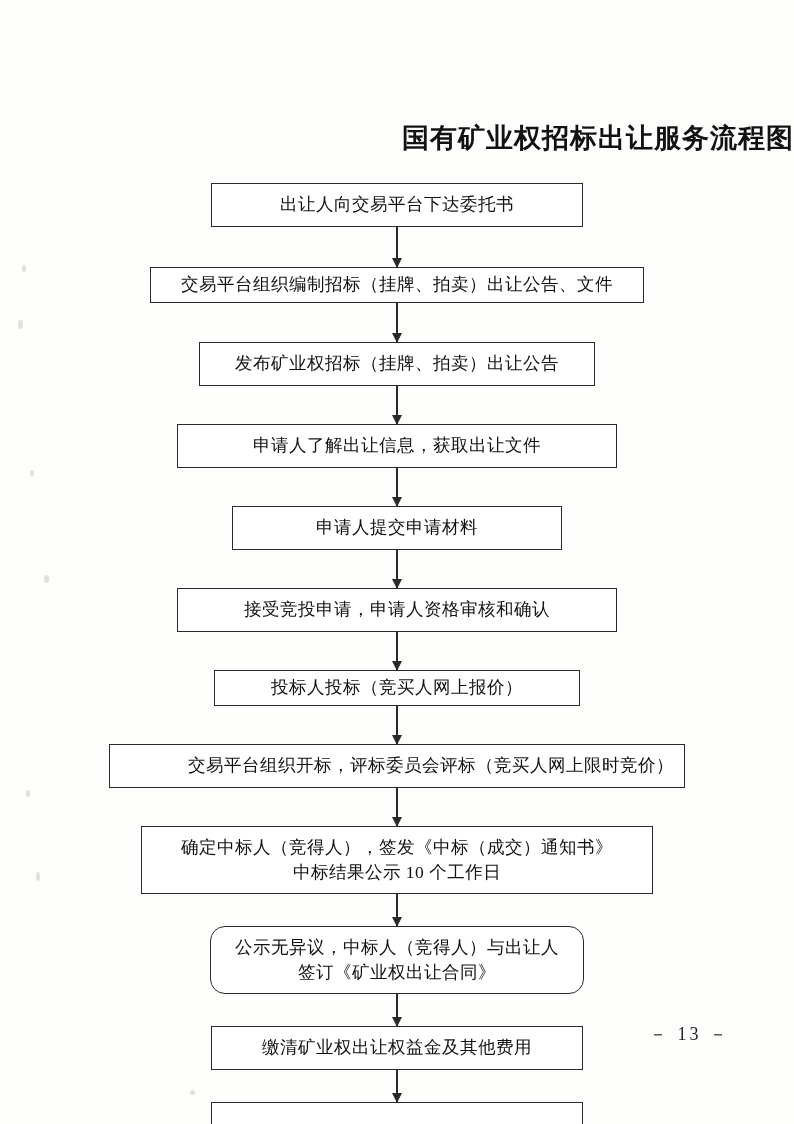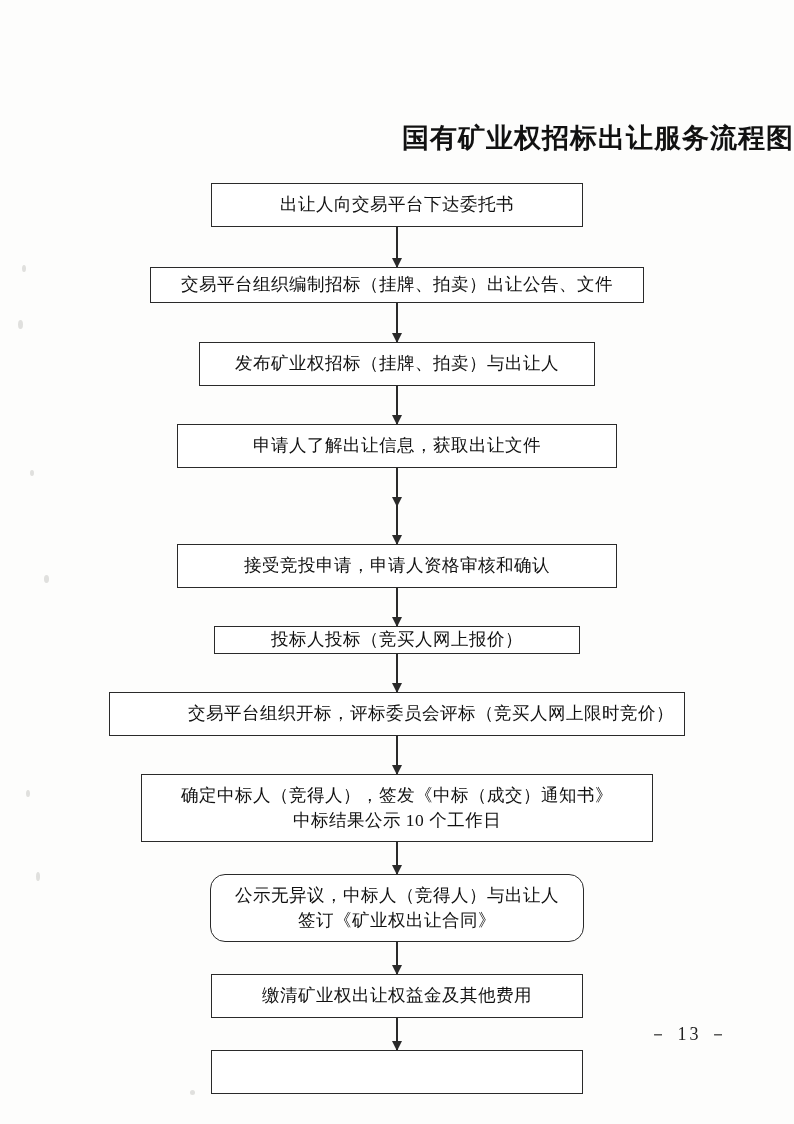--- a/index.html
+++ b/index.html
@@ -116,37 +116,40 @@
       <span class="txt">出让人向交易平台下达委托书</span>
     </div>
     <div class="arrow" style="height:40px;"></div>
 
     <div class="step" style="width:494px;height:36px;">
       <span class="txt">交易平台组织编制招标（挂牌、拍卖）出让公告、文件</span>
     </div>
     <div class="arrow" style="height:39px;"></div>
 
     <div class="step" style="width:396px;height:44px;">
-      <span class="txt">发布矿业权招标（挂牌、拍卖）与出让人</span>
+      <span class="txt">发布矿业权招标（挂牌、拍卖）出让公告</span>
     </div>
     <div class="arrow" style="height:38px;"></div>
 
     <div class="step" style="width:440px;height:44px;">
       <span class="txt">申请人了解出让信息，获取出让文件</span>
     </div>
     <div class="arrow" style="height:38px;"></div>
 
+    <div class="step" style="width:330px;height:44px;">
+      <span class="txt">申请人提交申请材料</span>
+    </div>
     <div class="arrow" style="height:38px;"></div>
 
     <div class="step" style="width:440px;height:44px;">
       <span class="txt">接受竞投申请，申请人资格审核和确认</span>
     </div>
     <div class="arrow" style="height:38px;"></div>
 
-    <div class="step" style="width:366px;height:28px;">
+    <div class="step" style="width:366px;height:36px;">
       <span class="txt">投标人投标（竞买人网上报价）</span>
     </div>
     <div class="arrow" style="height:38px;"></div>
 
     <div class="step" style="width:576px;height:44px;justify-content:flex-end;">
       <span class="txt">交易平台组织开标，评标委员会评标（竞买人网上限时竞价）</span>
     </div>
     <div class="arrow" style="height:38px;"></div>
 
     <div class="step" style="width:512px;height:68px;">

